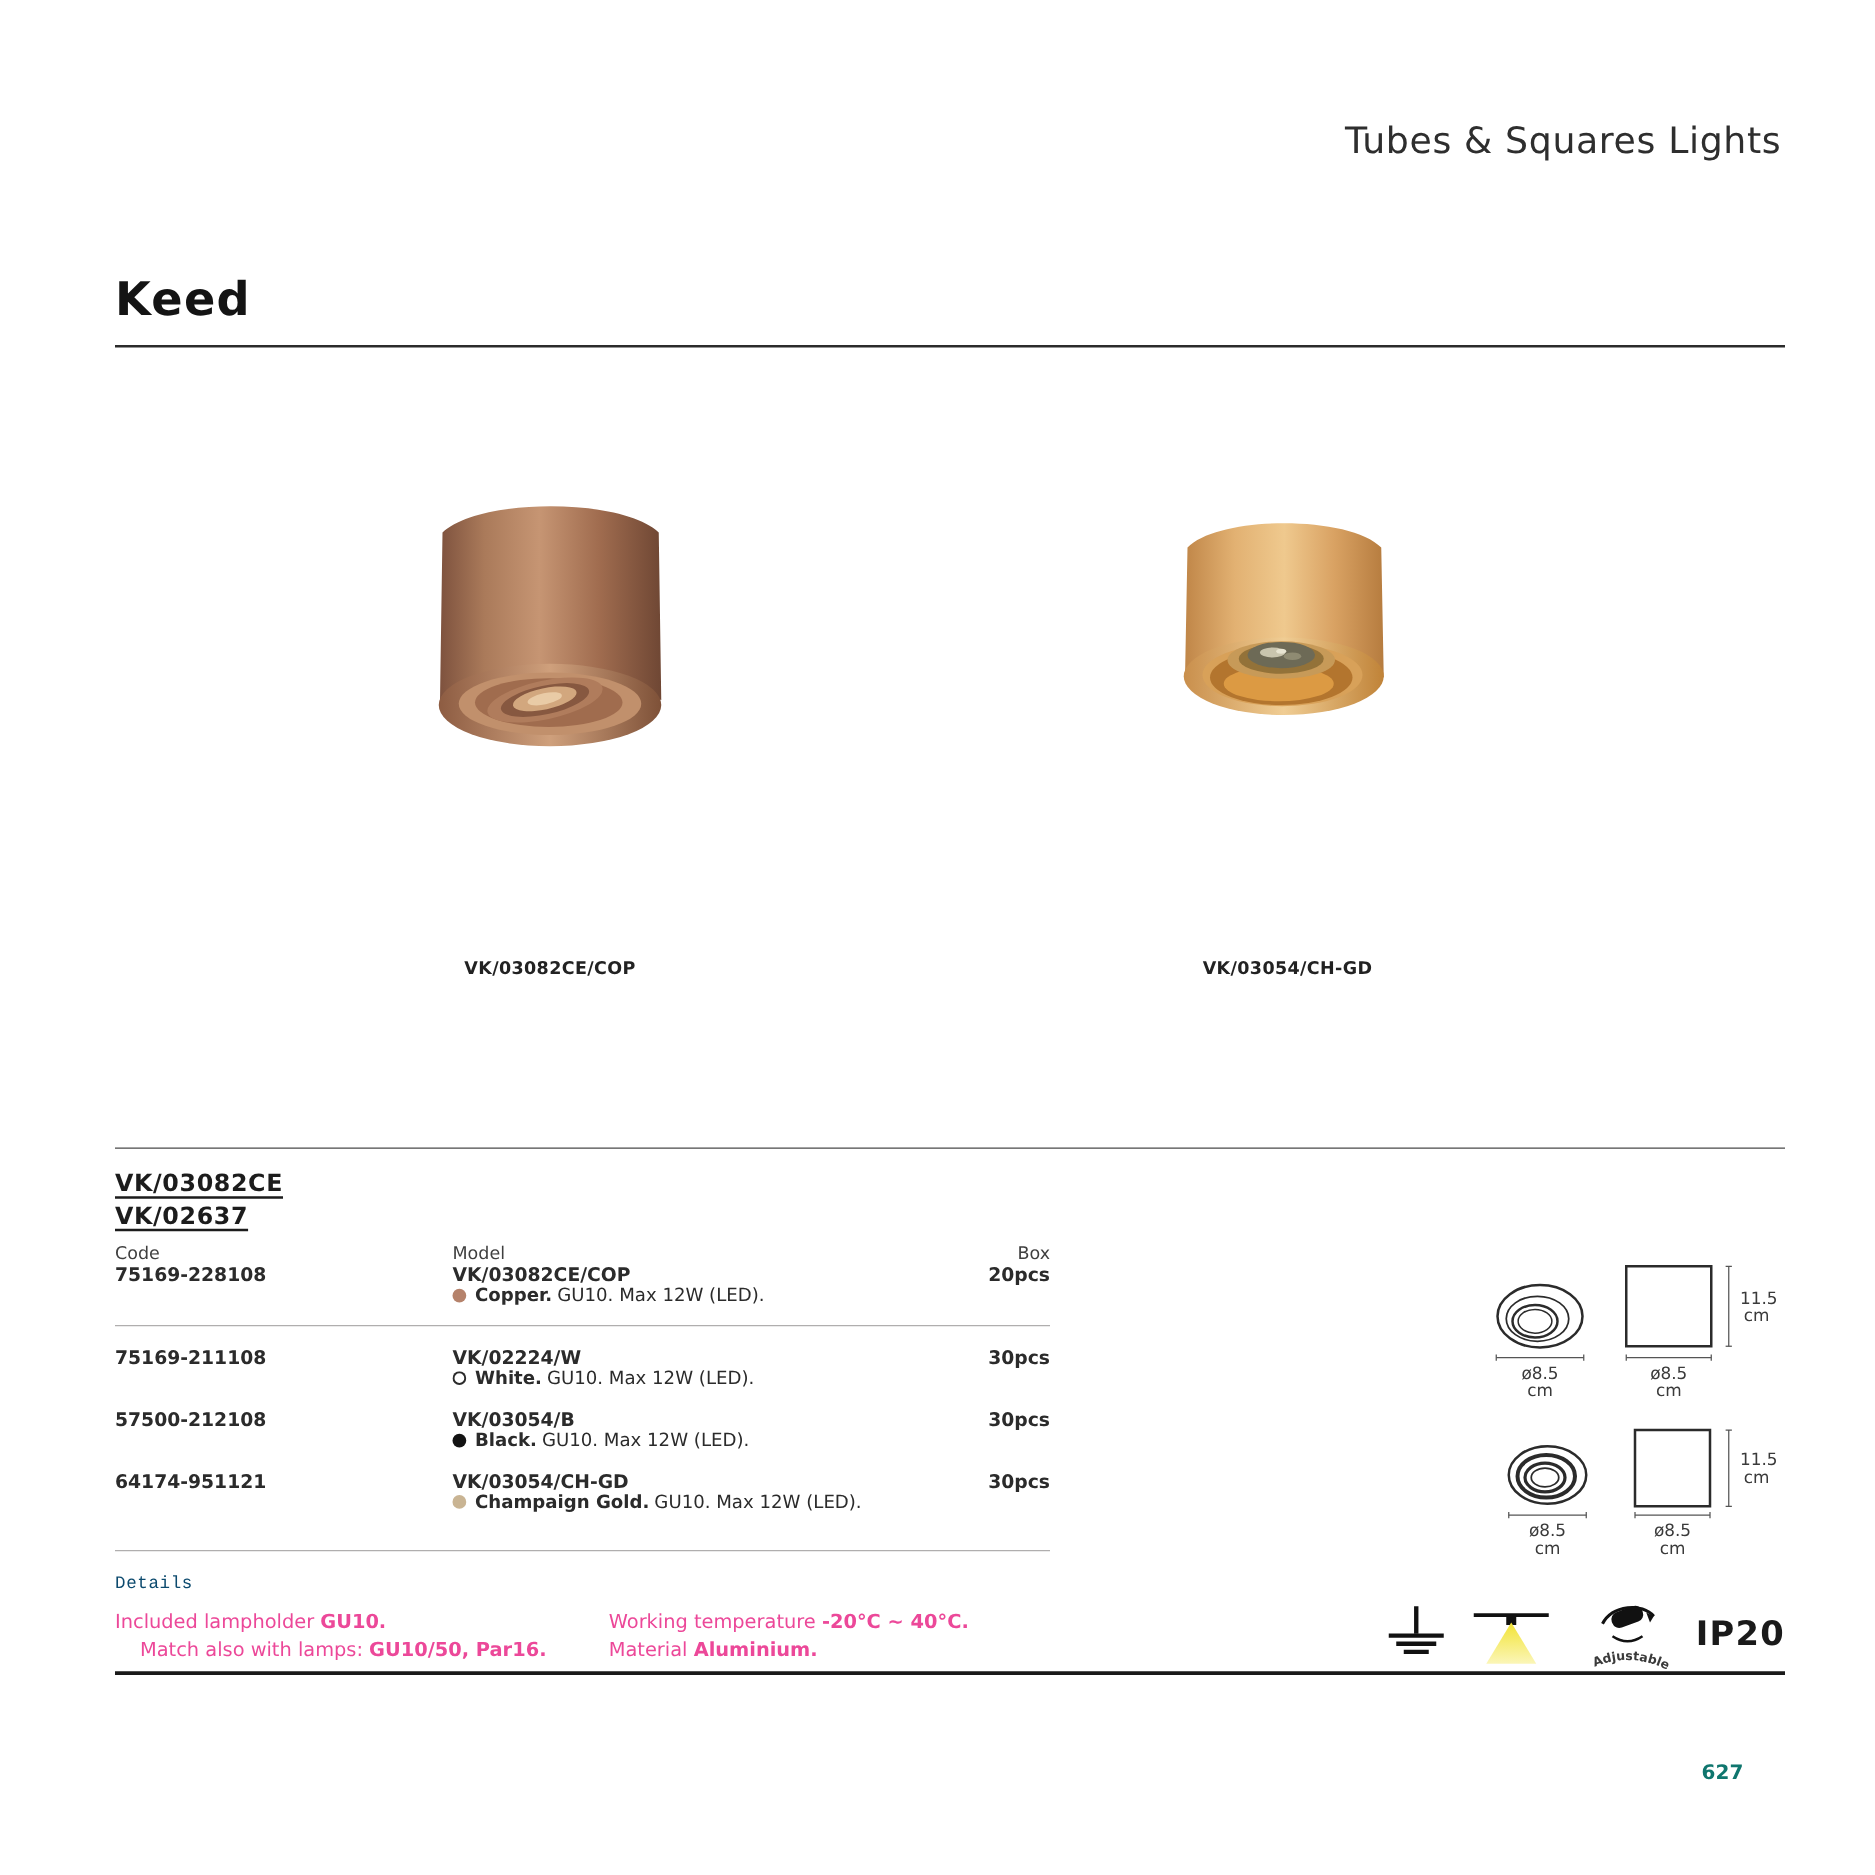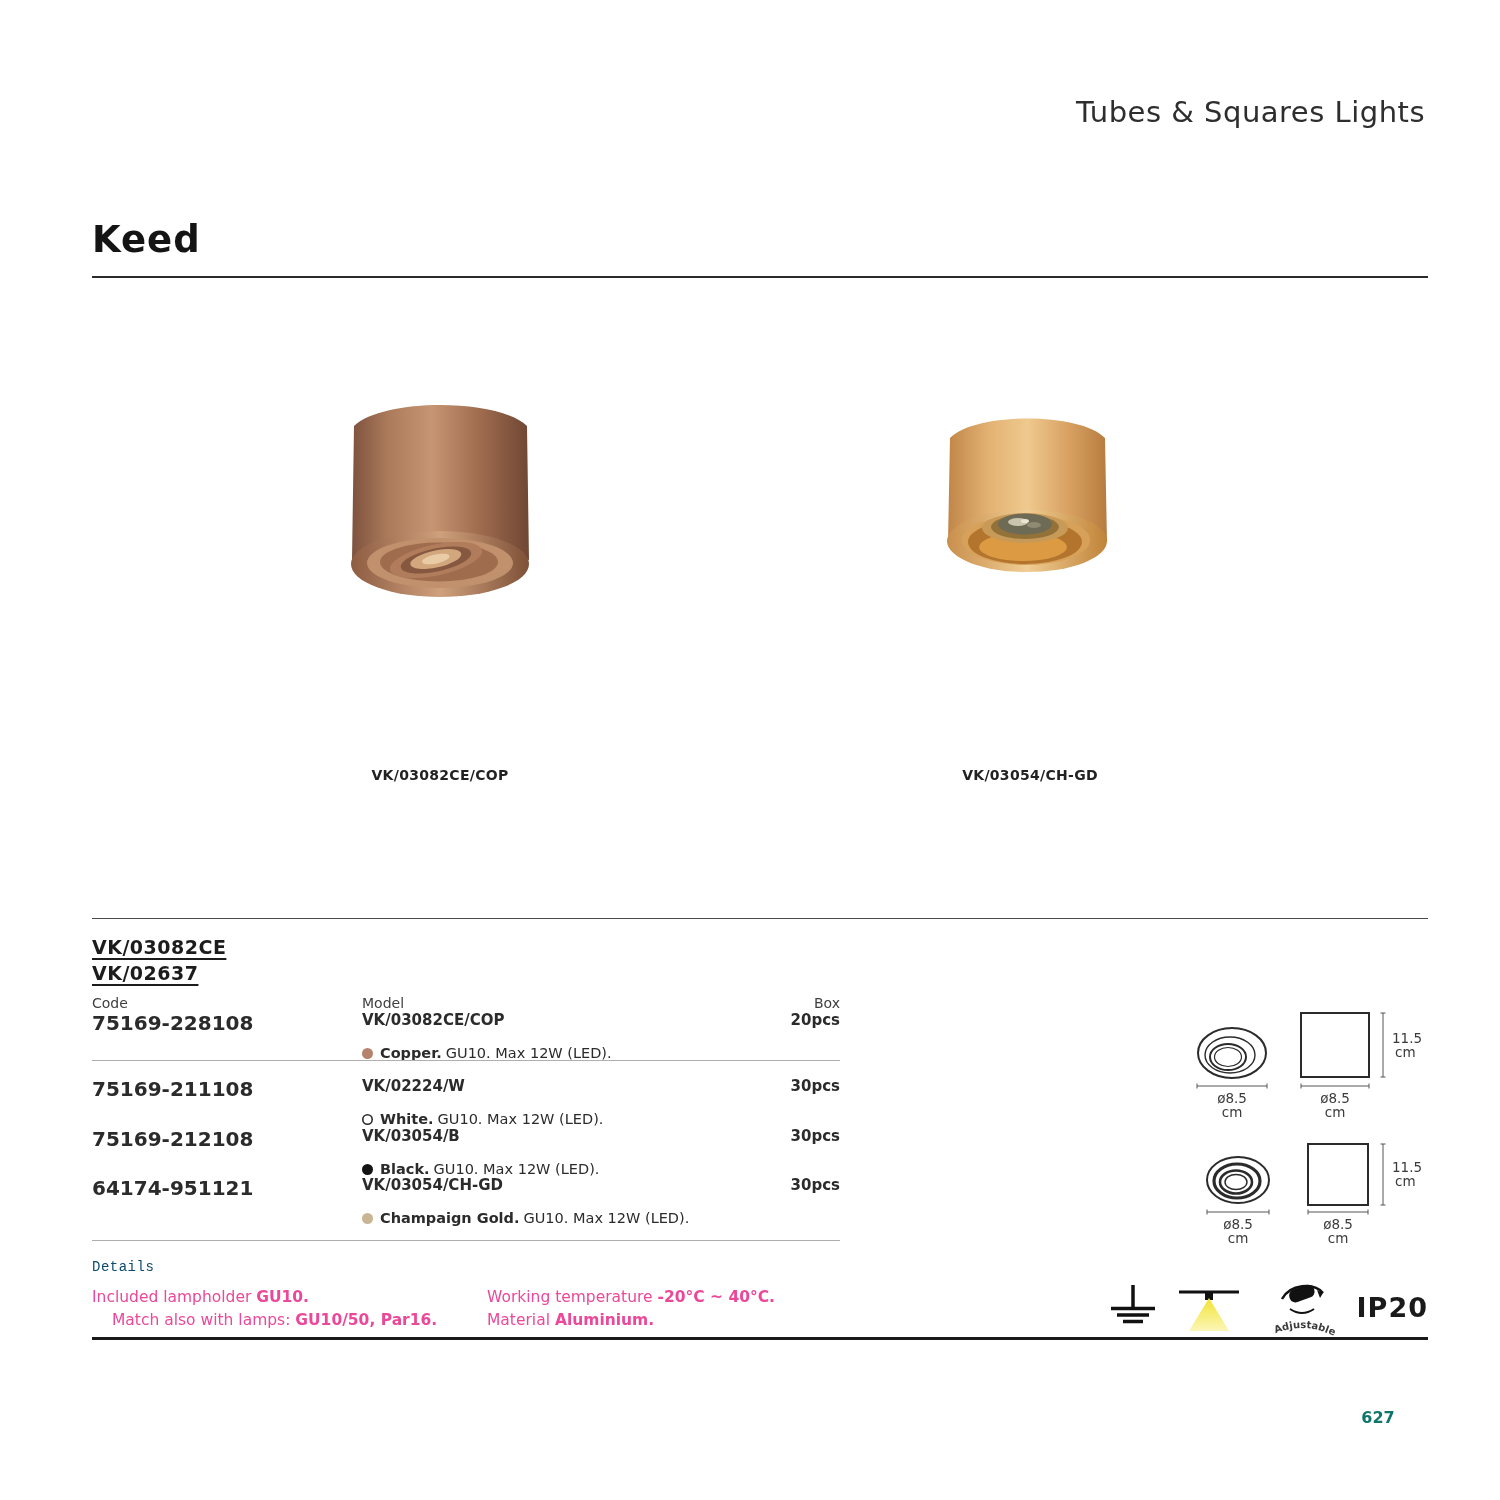--- a/index.html
+++ b/index.html
@@ -9,24 +9,24 @@
     overflow:hidden;
   }
   .abs { position:absolute; }
   .category-title { top:95px; left:600px; width:825px; text-align:right; font-size:29px; color:#2e2e2e; letter-spacing:0.5px; }
   .product-title { top:218px; left:92px; font-size:37px; font-weight:bold; color:#141414; letter-spacing:1px; }
   .rule-title { top:276px; left:92px; width:1336px; height:2px; background:#2b2b2b; }
   .caption { top:767px; width:210px; text-align:center; font-size:14px; font-weight:bold; color:#222; letter-spacing:0.3px; }
   .rule-thin { top:918px; left:92px; width:1336px; height:1px; background:#4a4a4a; }
   .family-code { left:92px; font-size:19px; font-weight:bold; color:#1c1c1c; text-decoration:underline; text-underline-offset:4px; text-decoration-thickness:2px; letter-spacing:0.5px; }
   .th { font-size:14px; color:#3f3f3f; }
-  .cell-code  { left:92px;  width:260px; font-size:20px; font-weight:bold; }
+  .cell-code  { left:92px;  width:260px; font-size:15px; font-weight:bold; }
   .cell-model { left:362px; width:360px; font-size:15px; font-weight:bold; }
   .cell-box   { left:740px; width:100px; text-align:right; font-size:15px; font-weight:bold; }
-  .desc { left:362px; width:420px; font-size:14.5px; color:#2b2b2b;margin-top:16px; }
+  .desc { left:362px; width:420px; font-size:14.5px; color:#2b2b2b; }
   .desc .finish { font-weight:bold; margin-right:4px; }
   .swatch { display:inline-block; width:11px; height:11px; border-radius:50%; margin-right:7px; vertical-align:-1px; }
   .swatch.outline { box-shadow: inset 0 0 0 1.6px #2b2b2b; background:#fff !important; }
   .divider { left:92px; width:748px; height:1px; background:#b0aeae; }
   .details-label { top:1259px; left:92px; font-size:14px; color:#0c4a6e; letter-spacing:0.5px;font-family:Liberation Mono, monospace; }
   .det { font-size:15.5px; color:#ec4899; }
   .det b { font-weight:bold; }
   .rule-thick { top:1337px; left:92px; width:1336px; height:3px; background:#1a1a1a; }
   .ip-rating { top:1292px; left:1330px; width:98px; text-align:right; font-size:27px; font-weight:bold; color:#1a1a1a; letter-spacing:1px; }
   .page-number { top:1408px; left:1328px; width:100px; text-align:center; font-size:16px; font-weight:bold; color:#0f766e; }
@@ -117,21 +117,21 @@
   </div>
   <div class="abs divider" style="top:1060px;"></div>
 
   <div class="abs cell-code" style="top:1077px;">75169-211108</div>
   <div class="abs cell-model" style="top:1077px;">VK/02224/W</div>
   <div class="abs cell-box" style="top:1077px;">30pcs</div>
   <div class="abs desc" style="top:1095px;">
     <span class="swatch outline" style="background-color: rgb(255, 255, 255);"></span><span class="finish">White.</span><span>GU10. Max 12W (LED).</span>
   </div>
 
-  <div class="abs cell-code" style="top:1127px;">75169-212108</div>
+  <div class="abs cell-code" style="top:1127px;">57500-212108</div>
   <div class="abs cell-model" style="top:1127px;">VK/03054/B</div>
   <div class="abs cell-box" style="top:1127px;">30pcs</div>
   <div class="abs desc" style="top:1145px;">
     <span class="swatch" style="background-color: rgb(19, 19, 19);"></span><span class="finish">Black.</span><span>GU10. Max 12W (LED).</span>
   </div>
 
   <div class="abs cell-code" style="top:1176px;">64174-951121</div>
   <div class="abs cell-model" style="top:1176px;">VK/03054/CH-GD</div>
   <div class="abs cell-box" style="top:1176px;">30pcs</div>
   <div class="abs desc" style="top:1194px;">

